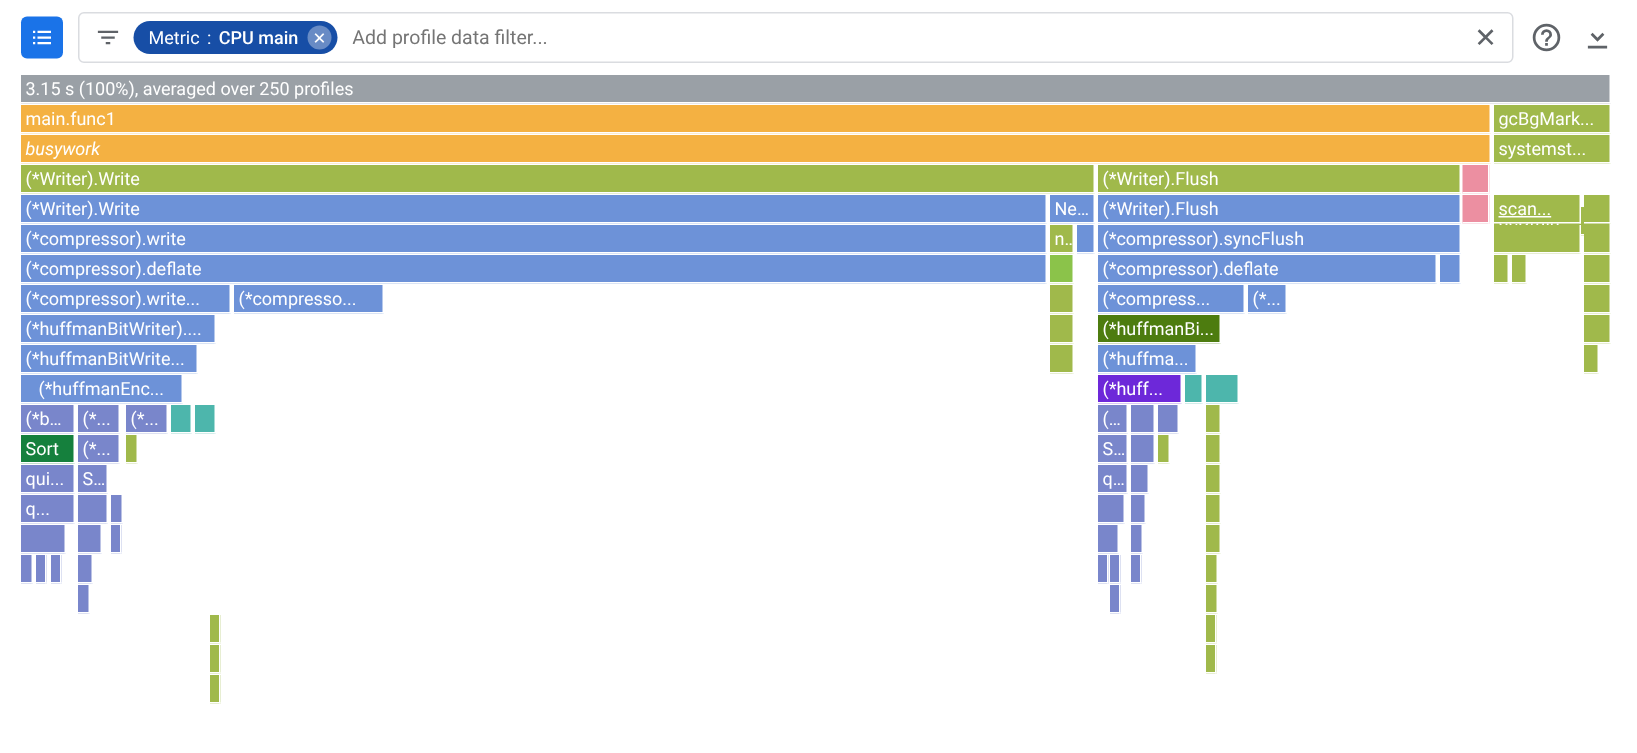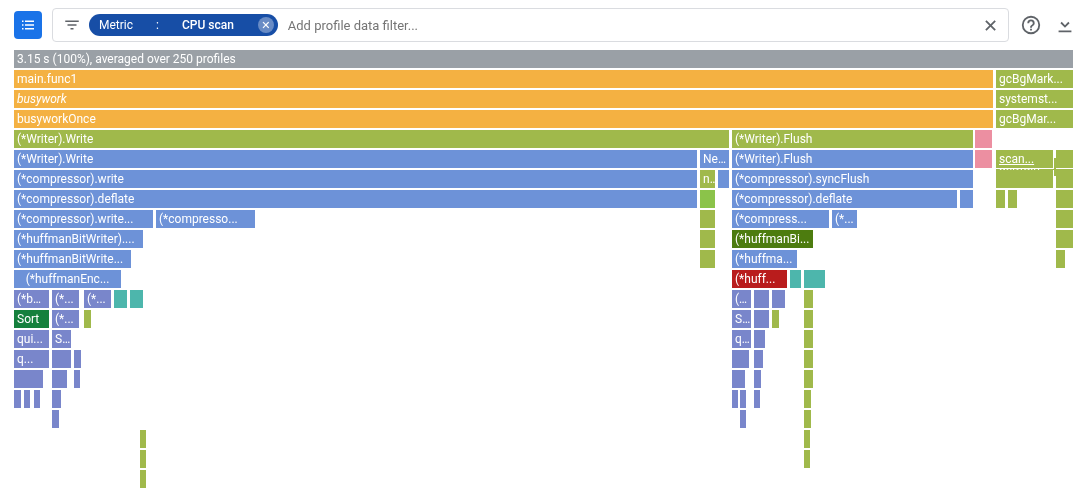--- a/index.html
+++ b/index.html
@@ -7,21 +7,21 @@
     --grey:#9aa0a6;
     --blue:#1a73e8;
   }
   body{margin:0;width:1091px;height:502px;font-family:var(--font);font-size:13px;color:#3c4043;background:#fff;overflow:hidden}
   
   .toolbar{display:flex;align-items:center;gap:10px;padding:8px 14px}
   .list-btn{width:28px;height:28px;border-radius:4px;background:var(--blue);display:flex;align-items:center;justify-content:center}
   .list-btn svg{fill:#fff}
   .filterbox{flex:1;height:32px;border:1px solid #dadce0;border-radius:4px;display:flex;align-items:center;gap:8px;padding:0 10px}
   .filterbox svg{fill:#5f6368}
-  .chip{height:22px;border-radius:11px;background:#174ea6;color:#fff;font-size:12px;display:flex;align-items:center;padding:0 4px 0 10px;gap:20px}
+  .chip{height:22px;border-radius:11px;background:#174ea6;color:#fff;font-size:12px;display:flex;align-items:center;padding:0 4px 0 10px;gap:2px}
   .chip b{font-weight:500}
   .chip .x{width:16px;height:16px;border-radius:50%;background:rgba(255,255,255,.35);display:flex;align-items:center;justify-content:center;margin-left:4px;font-size:11px}
   .filterbox input{flex:1;border:0;outline:0;font:inherit;color:#b91c1c}
   .iconbtn{width:24px;height:24px;display:flex;align-items:center;justify-content:center}
   .iconbtn svg{fill:#5f6368}
   .clear{font-size:18px;color:#5f6368;margin-left:auto}
   
   .flame{position:relative;margin:0 14px}
   .row{position:relative;height:20px}
   .bar{position:absolute;top:0;height:19px;box-sizing:border-box;border:1px solid #fff;border-top:0;border-left:0;
@@ -36,21 +36,21 @@
         <path d="M4 6h2v2H4zm4 0h12v2H8zM4 11h2v2H4zm4 0h12v2H8zM4 16h2v2H4zm4 0h12v2H8z"></path>
       </svg>
   </div>
   <div class="filterbox">
     <svg width="18" height="18" viewBox="0 0 24 24">
         <path d="M10 18h4v-2h-4v2zM3 6v2h18V6H3zm3 7h12v-2H6v2z"></path>
       </svg>
     <span class="chip">
       <span>Metric</span>
       <span>&nbsp;:&nbsp;</span>
-      <b>CPU scan</b>
+      <b>CPU main</b>
       <span class="x">✕</span>
     </span>
     <input placeholder="Add profile data filter..." style="">
     <span class="clear">✕</span>
   </div>
   <div class="iconbtn">
     <svg width="22" height="22" viewBox="0 0 24 24">
         <path d="M11 18h2v-2h-2v2zm1-16a10 10 0 100 20 10 10 0 000-20zm0 18a8 8 0 110-16 8 8 0 010 16zm0-14a4 4 0 00-4 4h2a2 2 0 114 0c0 2-3 1.75-3 5h2c0-2.25 3-2.5 3-5a4 4 0 00-4-4z"></path>
       </svg>
   </div>
@@ -65,24 +65,20 @@
     <div class="row">
       <div class="bar" style="left: 0px; width: 1060px; background: rgb(154, 160, 166);">3.15 s (100%), averaged over 250 profiles</div>
     </div>
     <div class="row">
       <div class="bar" style="left: 0px; width: 980px; background: rgb(244, 177, 66);">main.func1</div>
       <div class="bar" style="left: 982px; width: 78px; background: rgb(160, 185, 75);">gcBgMark...</div>
     </div>
     <div class="row">
       <div class="bar" style="left: 0px; width: 980px; background: rgb(244, 177, 66); font-style: italic;">busywork</div>
       <div class="bar" style="left: 982px; width: 78px; background: rgb(160, 185, 75);">systemst...</div>
-    </div>
-    <div class="row">
-      <div class="bar" style="left: 0px; width: 980px; background: rgb(244, 177, 66);">busyworkOnce</div>
-      <div class="bar" style="left: 982px; width: 78px; background: rgb(160, 185, 75);">gcBgMar...</div>
     </div>
     <div class="row">
       <div class="bar" style="left: 0px; width: 716px; background: rgb(160, 185, 75);">(*Writer).Write</div>
       <div class="bar" style="left: 718px; width: 242px; background: rgb(160, 185, 75);">(*Writer).Flush</div>
       <div class="bar" style="left: 961px; width: 18px; background: rgb(236, 143, 161);"></div>
       <div class="bar" style="left: 982px; width: 78px; background: rgb(160, 185, 75); margin-top: 28px;">gcDrain</div>
     </div>
     <div class="row">
       <div class="bar" style="left: 0px; width: 684px; background: rgb(109, 146, 216);">(*Writer).Write</div>
       <div class="bar" style="left: 686px; width: 30px; background: rgb(109, 146, 216);">Ne...</div>
@@ -123,21 +119,21 @@
       <div class="bar" style="left: 1042px; width: 18px; background: rgb(160, 185, 75);"></div>
     </div>
     <div class="row">
       <div class="bar" style="left: 0px; width: 118px; background: rgb(109, 146, 216);">(*huffmanBitWrite...</div>
       <div class="bar" style="left: 686px; width: 16px; background: rgb(160, 185, 75);"></div>
       <div class="bar" style="left: 718px; width: 66px; background: rgb(109, 146, 216);">(*huffma...</div>
       <div class="bar" style="left: 1042px; width: 10px; background: rgb(160, 185, 75);"></div>
     </div>
     <div class="row">
       <div class="bar" style="left: 0px; width: 108px; background: rgb(109, 146, 216); text-align: center;">(*huffmanEnc...</div>
-      <div class="bar" style="left: 718px; width: 56px; background: #b91c1c;">(*huff...</div>
+      <div class="bar" style="left: 718px; width: 56px; background: #6d28d9;">(*huff...</div>
       <div class="bar" style="left: 776px; width: 12px; background: rgb(77, 182, 172);"></div>
       <div class="bar" style="left: 790px; width: 22px; background: rgb(77, 182, 172);"></div>
     </div>
     <div class="row">
       <div class="bar" style="left: 0px; width: 36px; background: rgb(121, 134, 203);">(*by...</div>
       <div class="bar" style="left: 38px; width: 28px; background: rgb(121, 134, 203);">(*...</div>
       <div class="bar" style="left: 70px; width: 28px; background: rgb(121, 134, 203);">(*...</div>
       <div class="bar" style="left: 100px; width: 14px; background: rgb(77, 182, 172);"></div>
       <div class="bar" style="left: 116px; width: 14px; background: rgb(77, 182, 172);"></div>
       <div class="bar" style="left: 718px; width: 20px; background: rgb(121, 134, 203);">(...</div>

